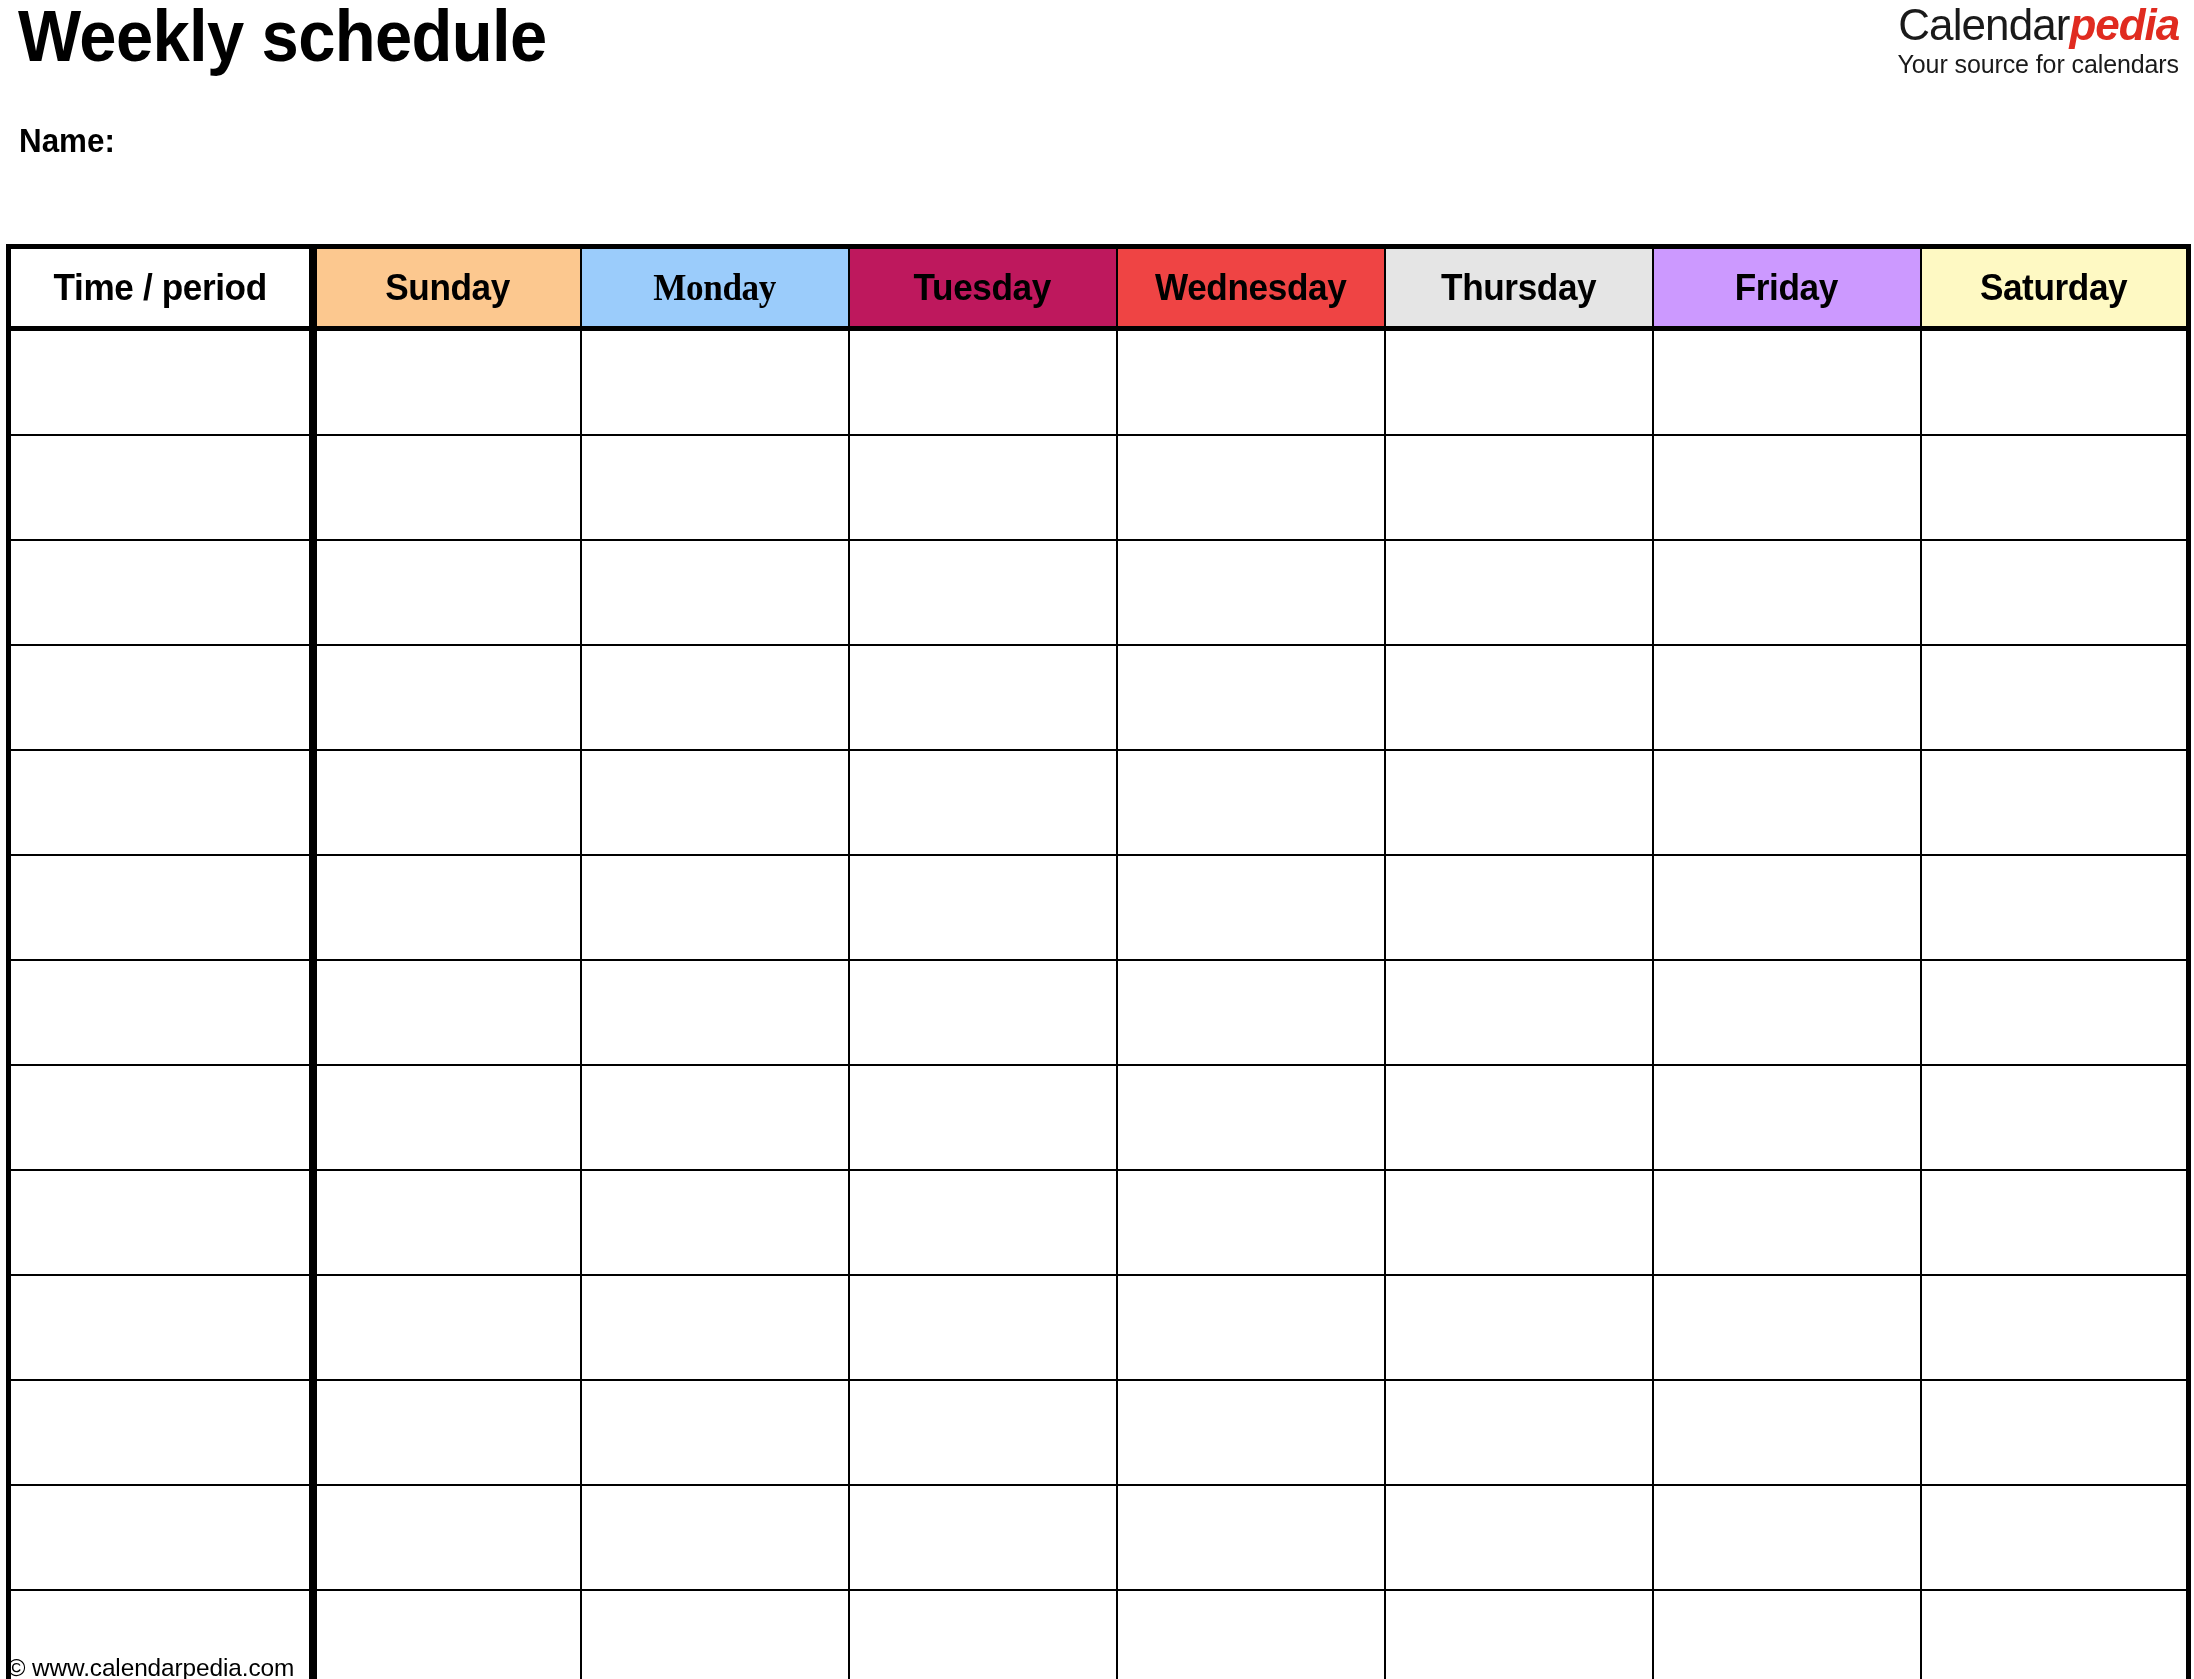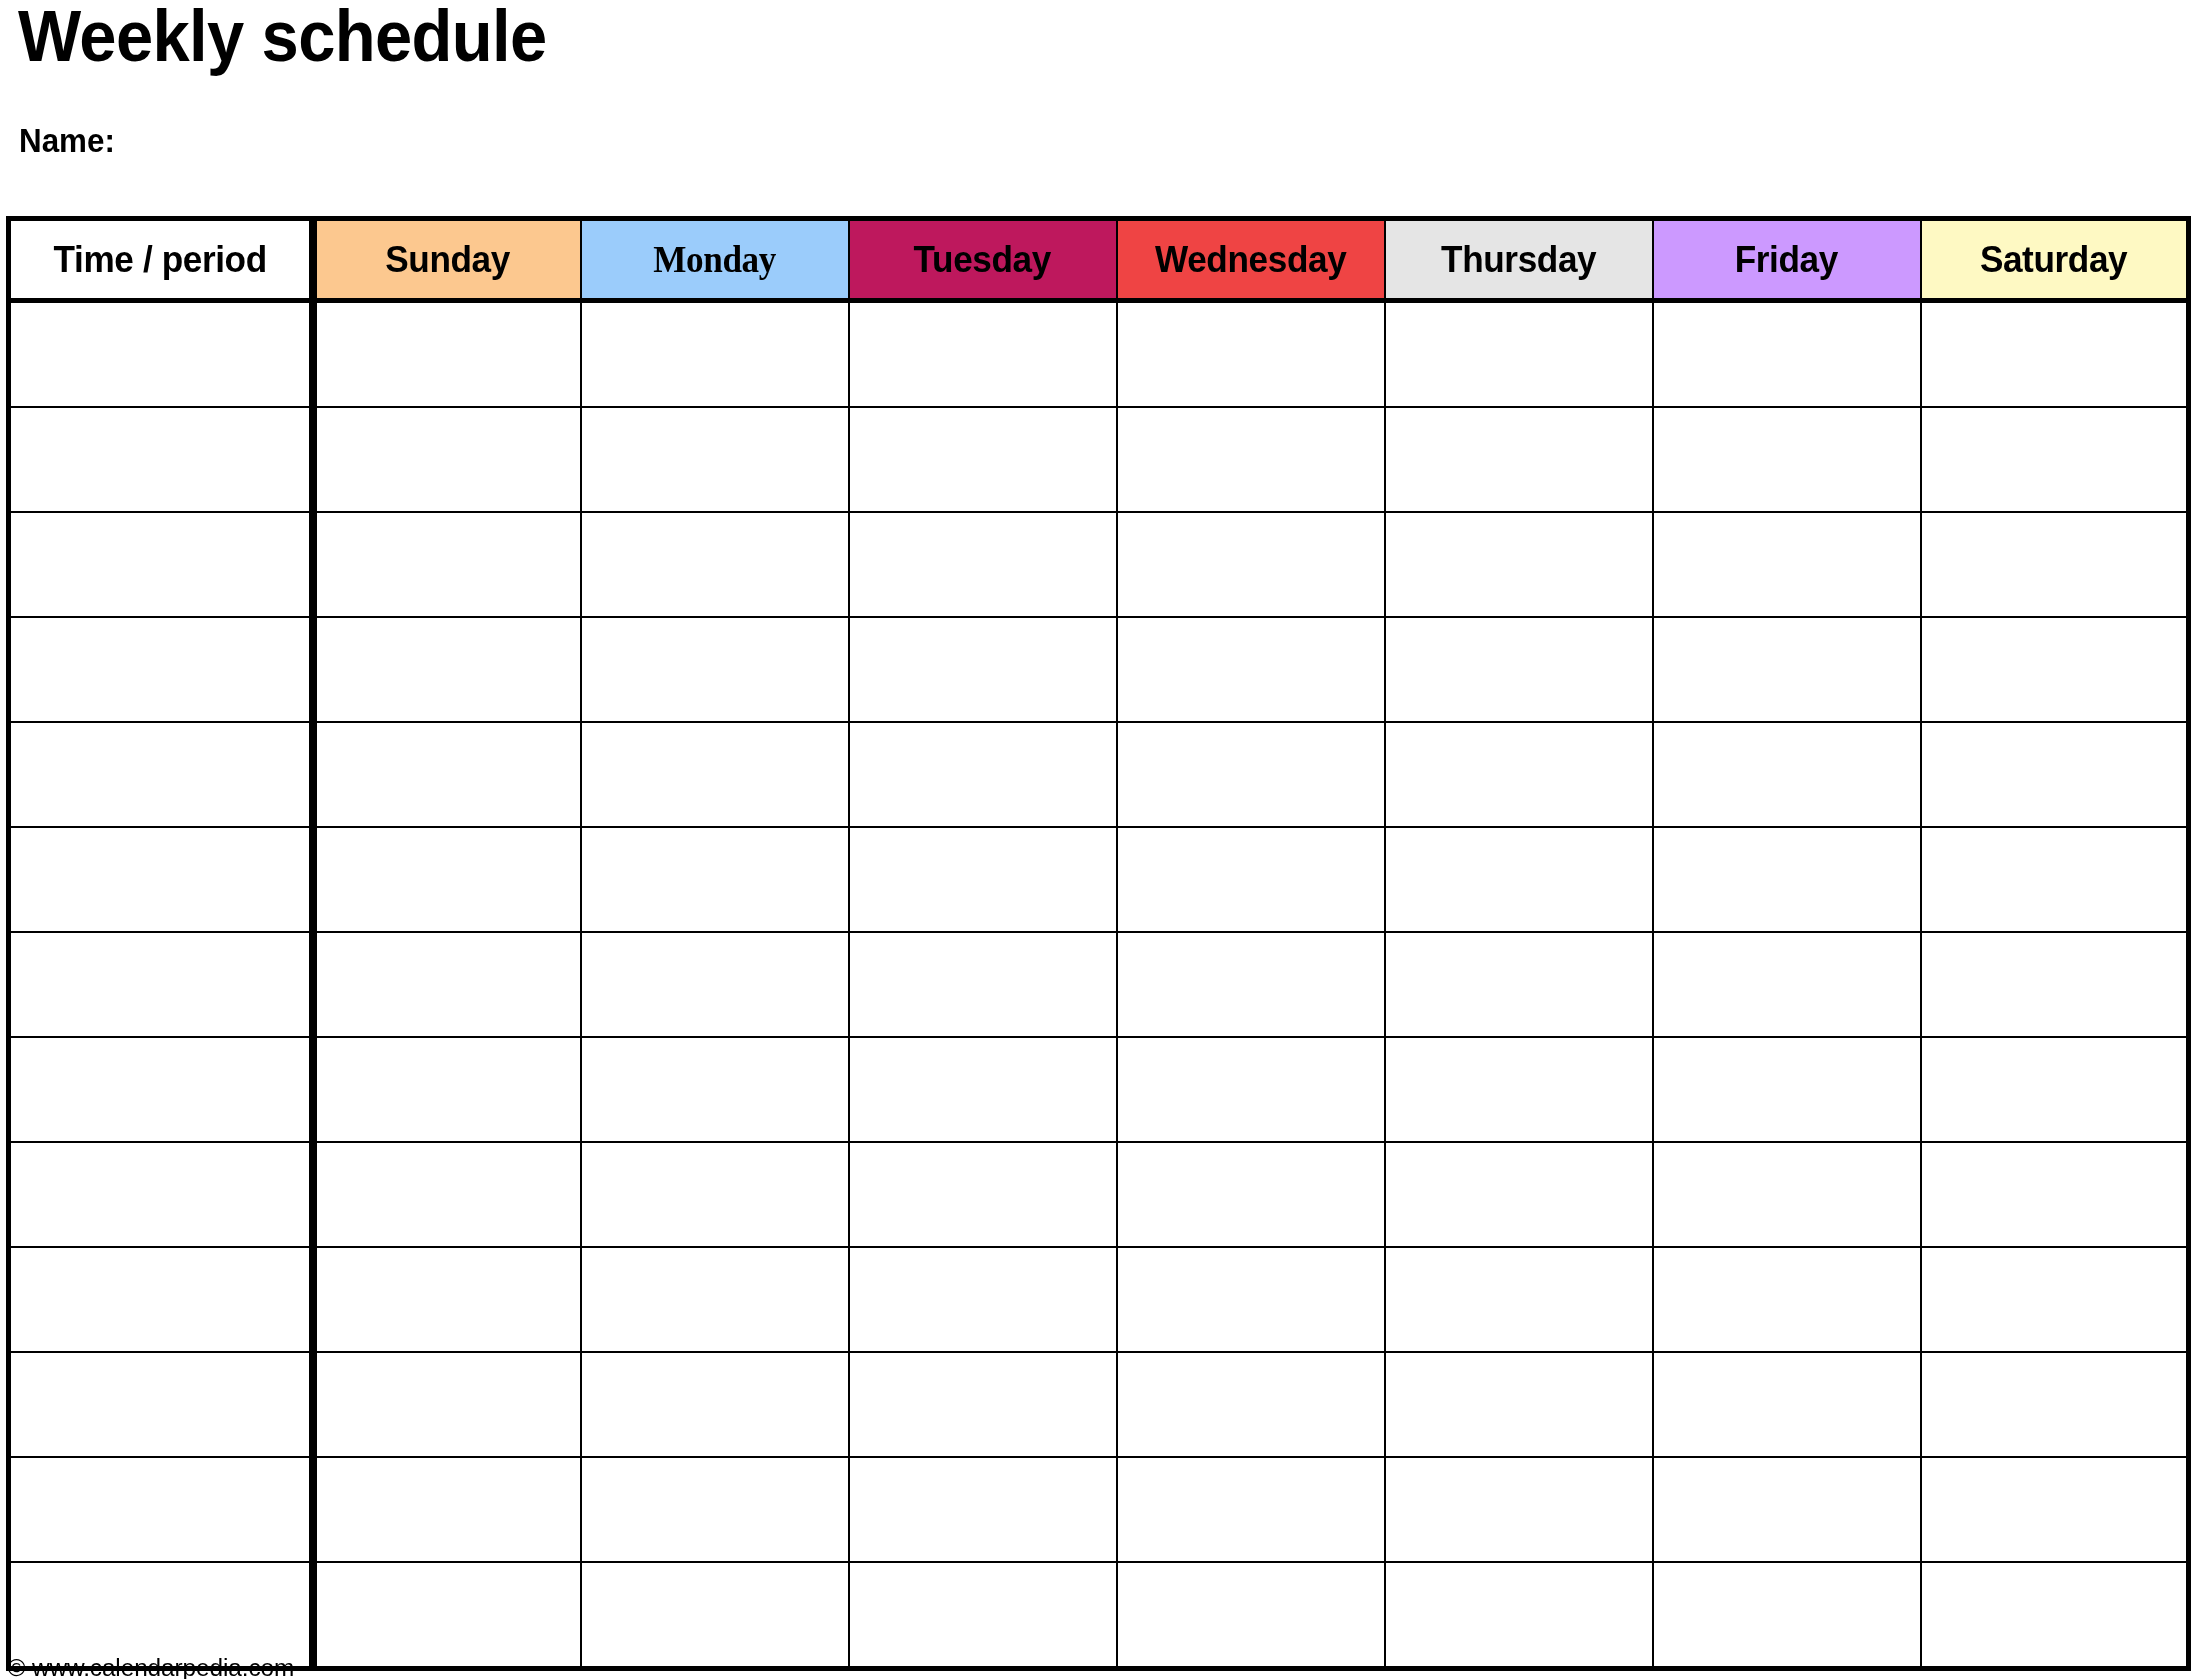--- a/index.html
+++ b/index.html
@@ -87,21 +87,21 @@
     color: #1a1a1a;
     white-space: nowrap;
     margin-top: 3.7px;
     letter-spacing: -0.1px;
   }
 
   
   .schedule-wrap {
     position: absolute;
     left: 6px;
-    top: 216px;
+    top: 244px;
     width: 2182px;
     height: 1422px;
   }
 
   table.schedule {
     border-collapse: collapse;
     table-layout: fixed;
     width: 2182px;
     height: 1422px;
     border: 5.2px solid #000000;
@@ -159,20 +159,24 @@
 <body>
 
 <div class="page">
 
   <div class="top-band">
 
     <div class="page-title">Weekly schedule</div>
 
     <div class="name-label">Name:</div>
 
+    <div class="logo">
+      <div class="logo-word"><span class="logo-calendar">Calendar</span><span class="logo-pedia">pedia</span></div>
+      <div class="logo-tagline">Your source for calendars</div>
+    </div>
 
   </div>
 
   <div class="schedule-wrap">
     <table class="schedule">
       <colgroup>
         <col class="col-time">
         <col class="col-day">
           <col class="col-day">
           <col class="col-day">

